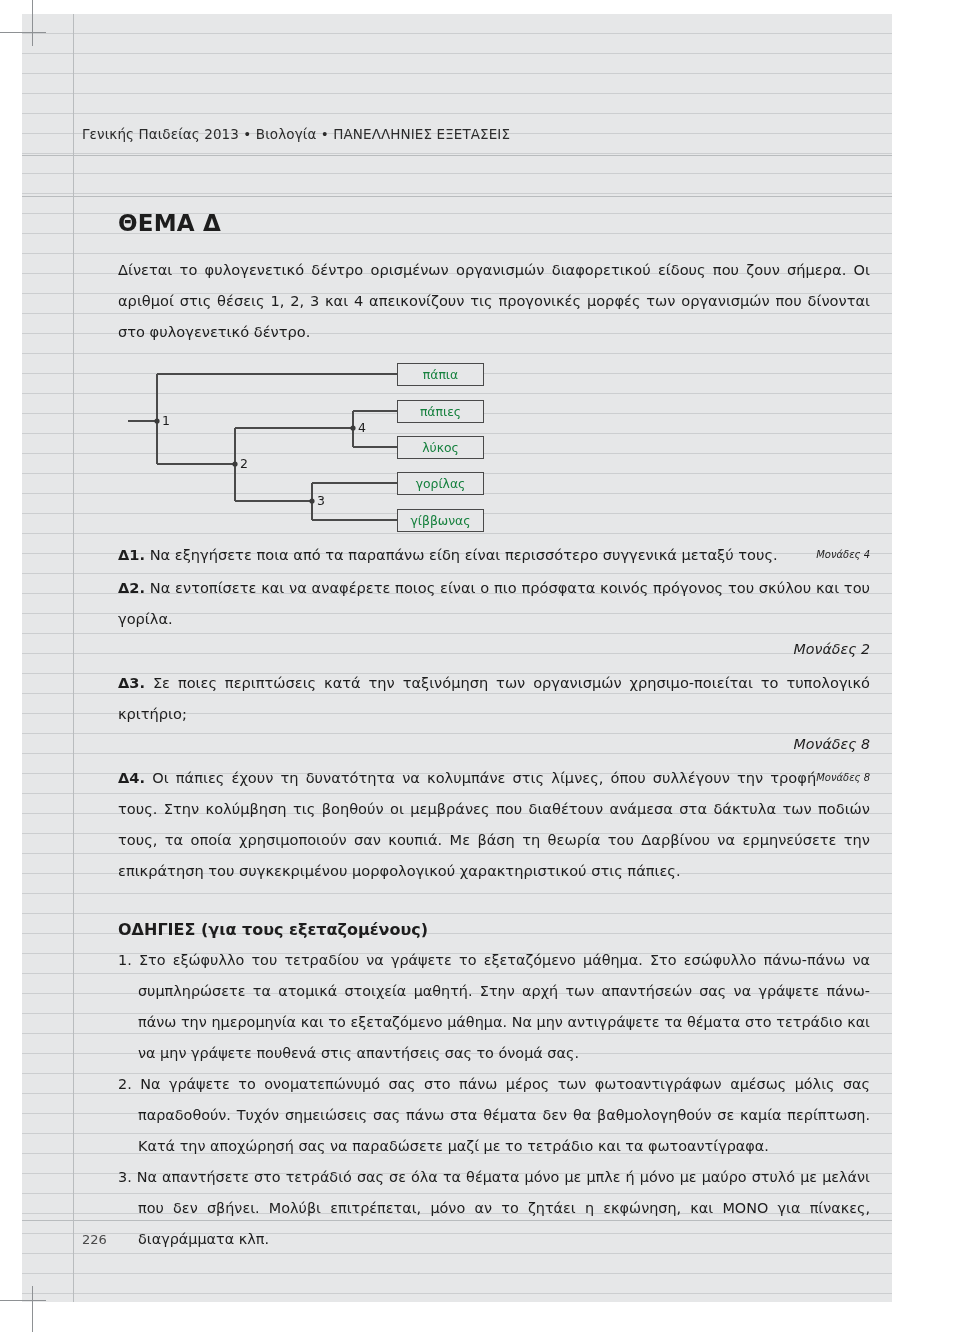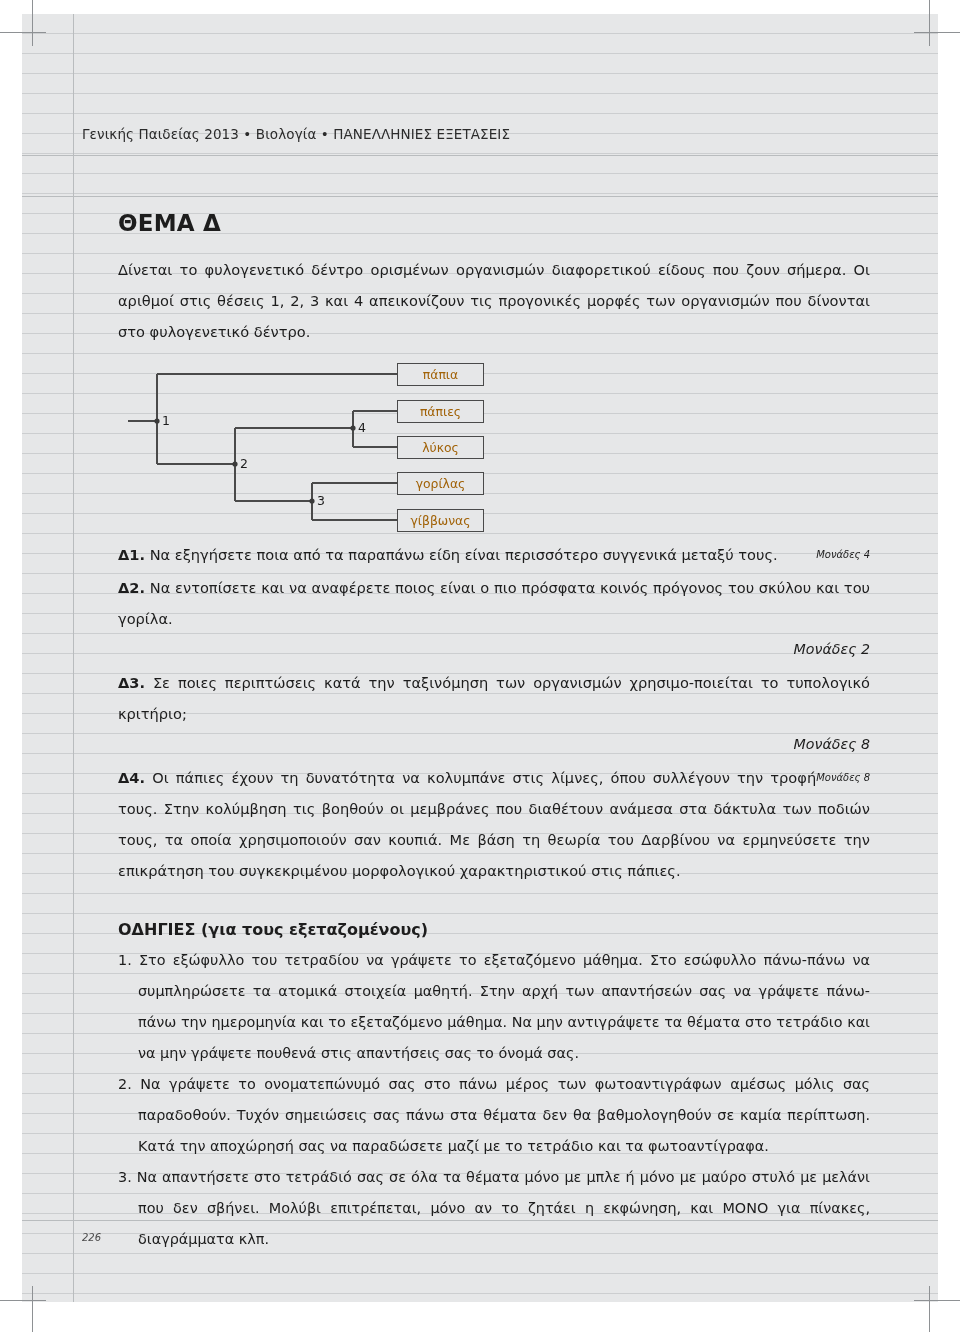--- a/index.html
+++ b/index.html
@@ -3,21 +3,21 @@
 <meta charset="utf-8">
 <title>Γενικής Παιδείας 2013 - Βιολογία</title>
 <style>
   html, body {
     margin: 0;
     padding: 0;
     background: #ffffff;
   }
   #page {
     position: relative;
-    width: 960px;
+    width: 892px;
     height: 1332px;
     background: #ffffff;
     overflow: hidden;
     font-family: "DejaVu Sans", "Liberation Sans", sans-serif;
   }
 
   
   #sheet {
     position: absolute;
     left: 22px;
@@ -106,21 +106,21 @@
   }
   #tree svg { display: block; }
   .taxon-box {
     position: absolute;
     border: 1.4px solid #4a4a4a;
     background: #e6e7e8;
     height: 21px;
     line-height: 21px;
     text-align: center;
     font-size: 12.4px;
-    color: #a16207;
+    color: #15803d;
   }
   .node-num {
     position: absolute;
     font-size: 12.5px;
     color: #1d1d1d;
   }
 
   
   .qrow {
     margin-top: 2px;
@@ -159,23 +159,22 @@
     padding-left: 20px;
     text-indent: -20px;
   }
   .inst.hang { padding-left: 20px; text-indent: -20px; }
 
   
   #folio {
     position: absolute;
     left: 82px;
     top: 1232px;
-    font-size: 10px;
+    font-size: 13px;
     color: #4a4a4a;
-    font-style: italic;
   }
 </style>
 </head>
 <body>
 
 <div id="page">
 
   <div id="sheet">
     <div id="scanlines"></div>
   </div>

